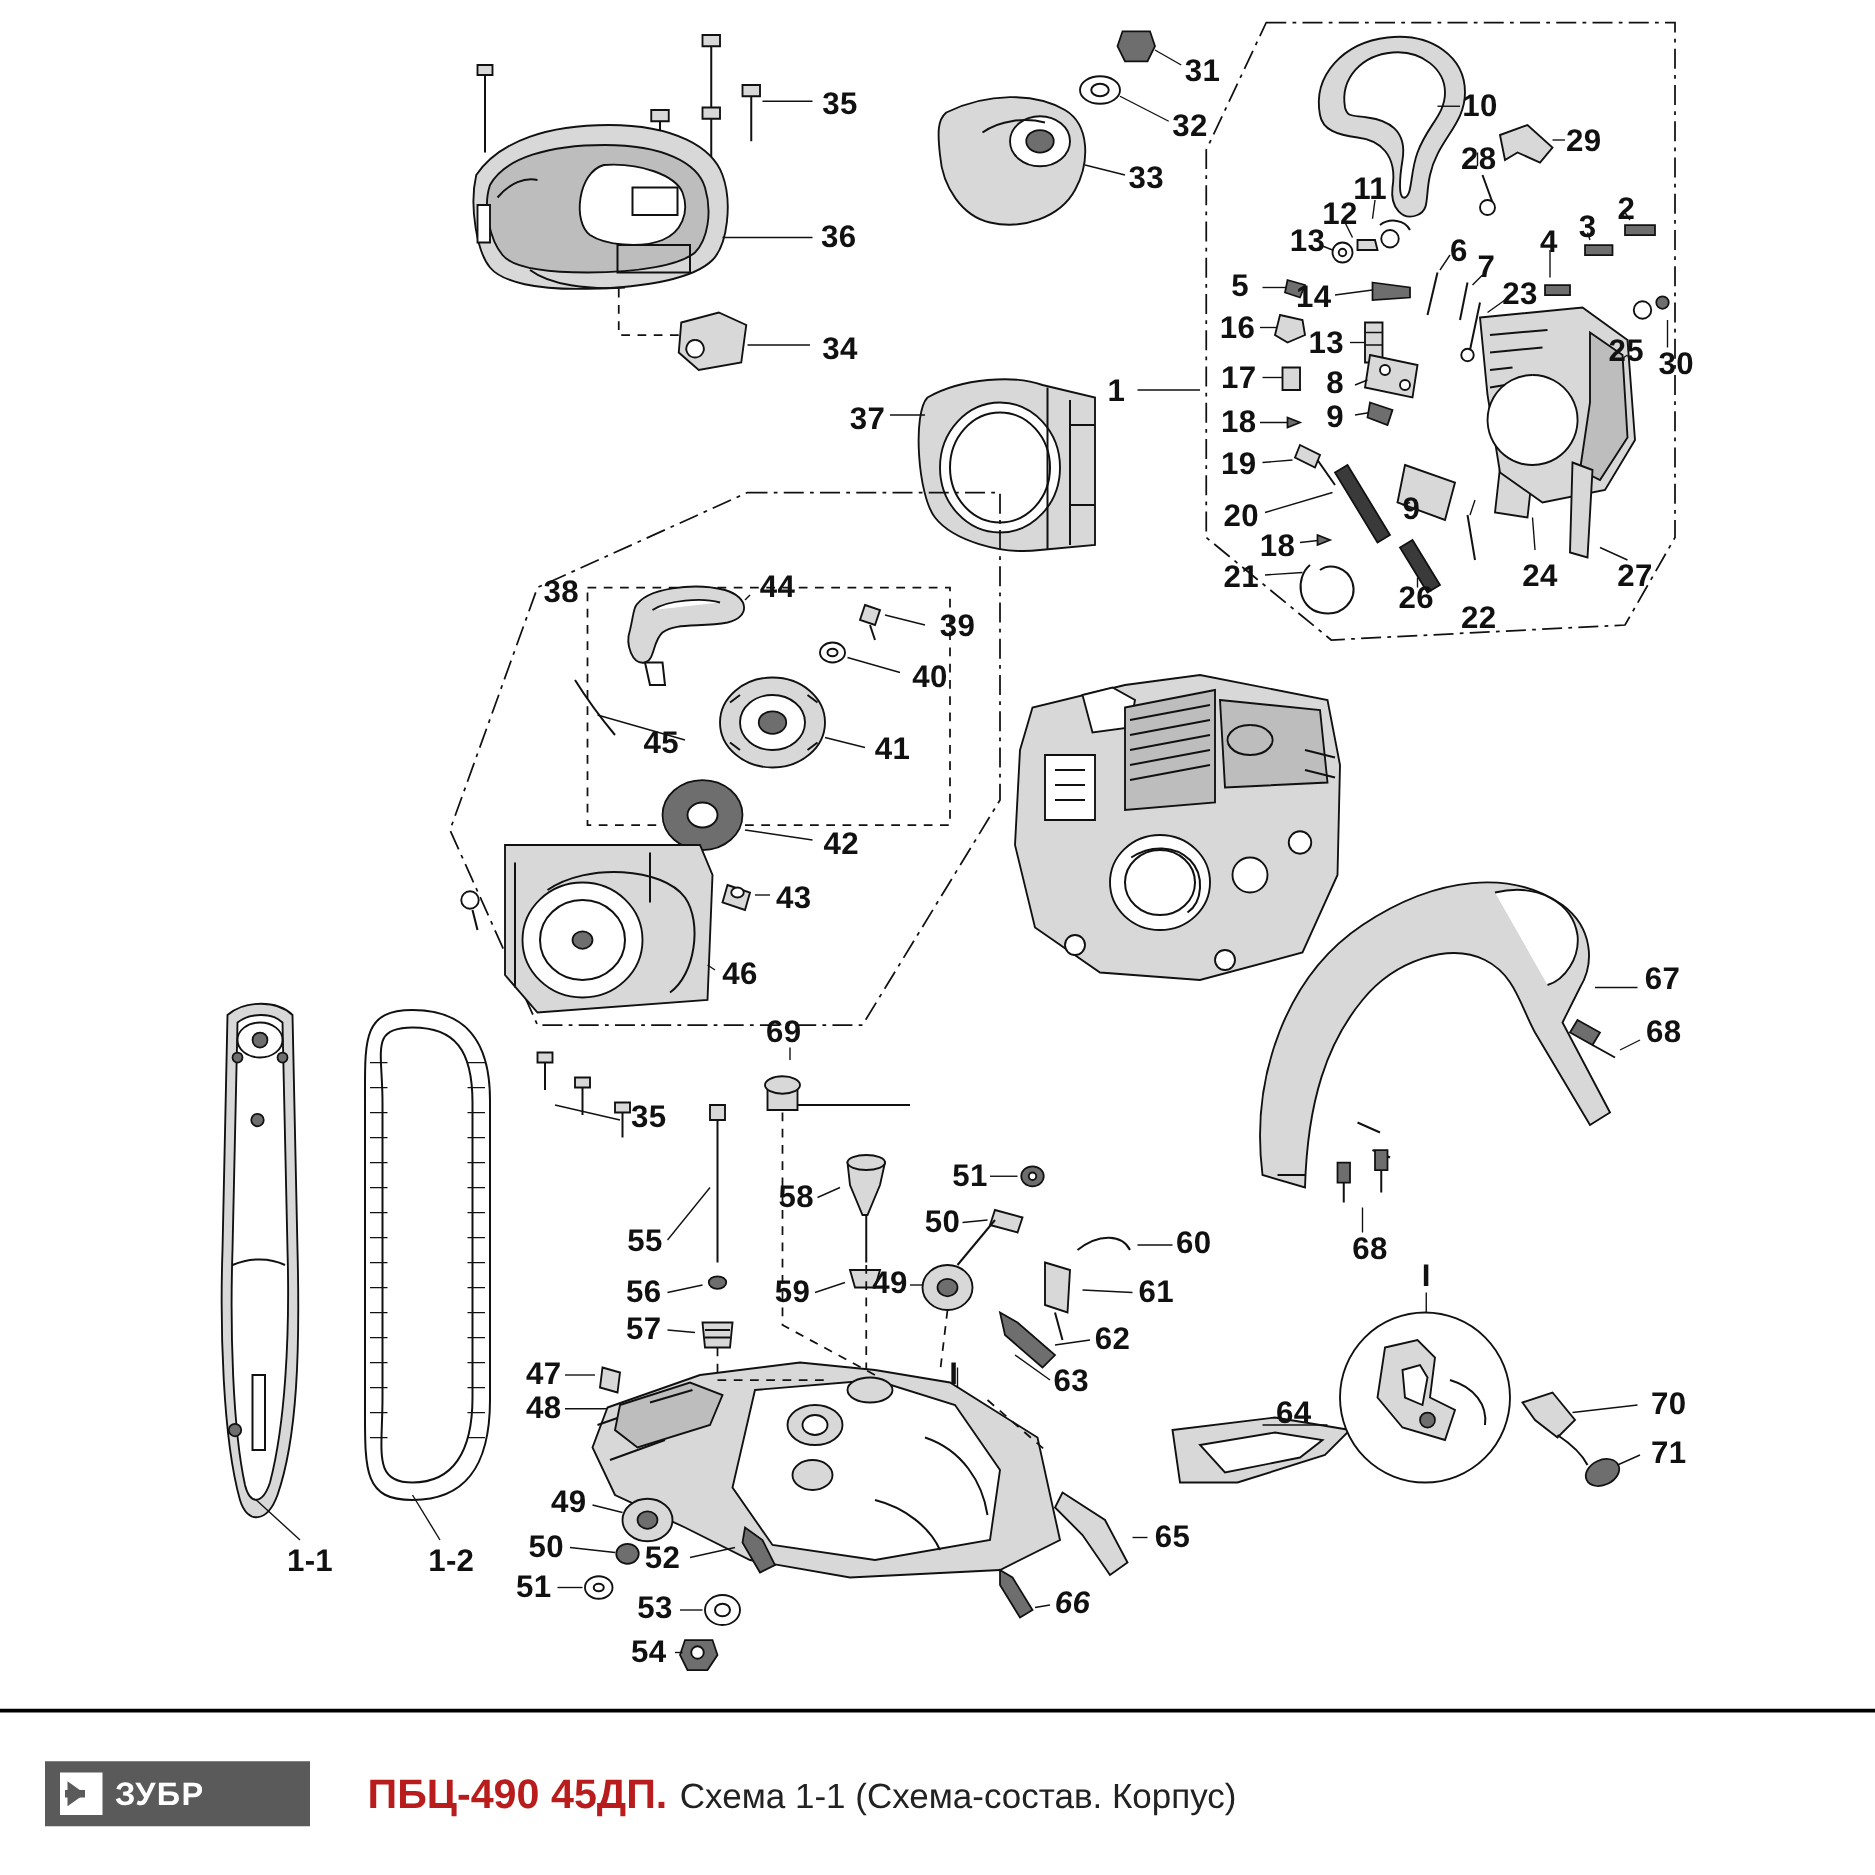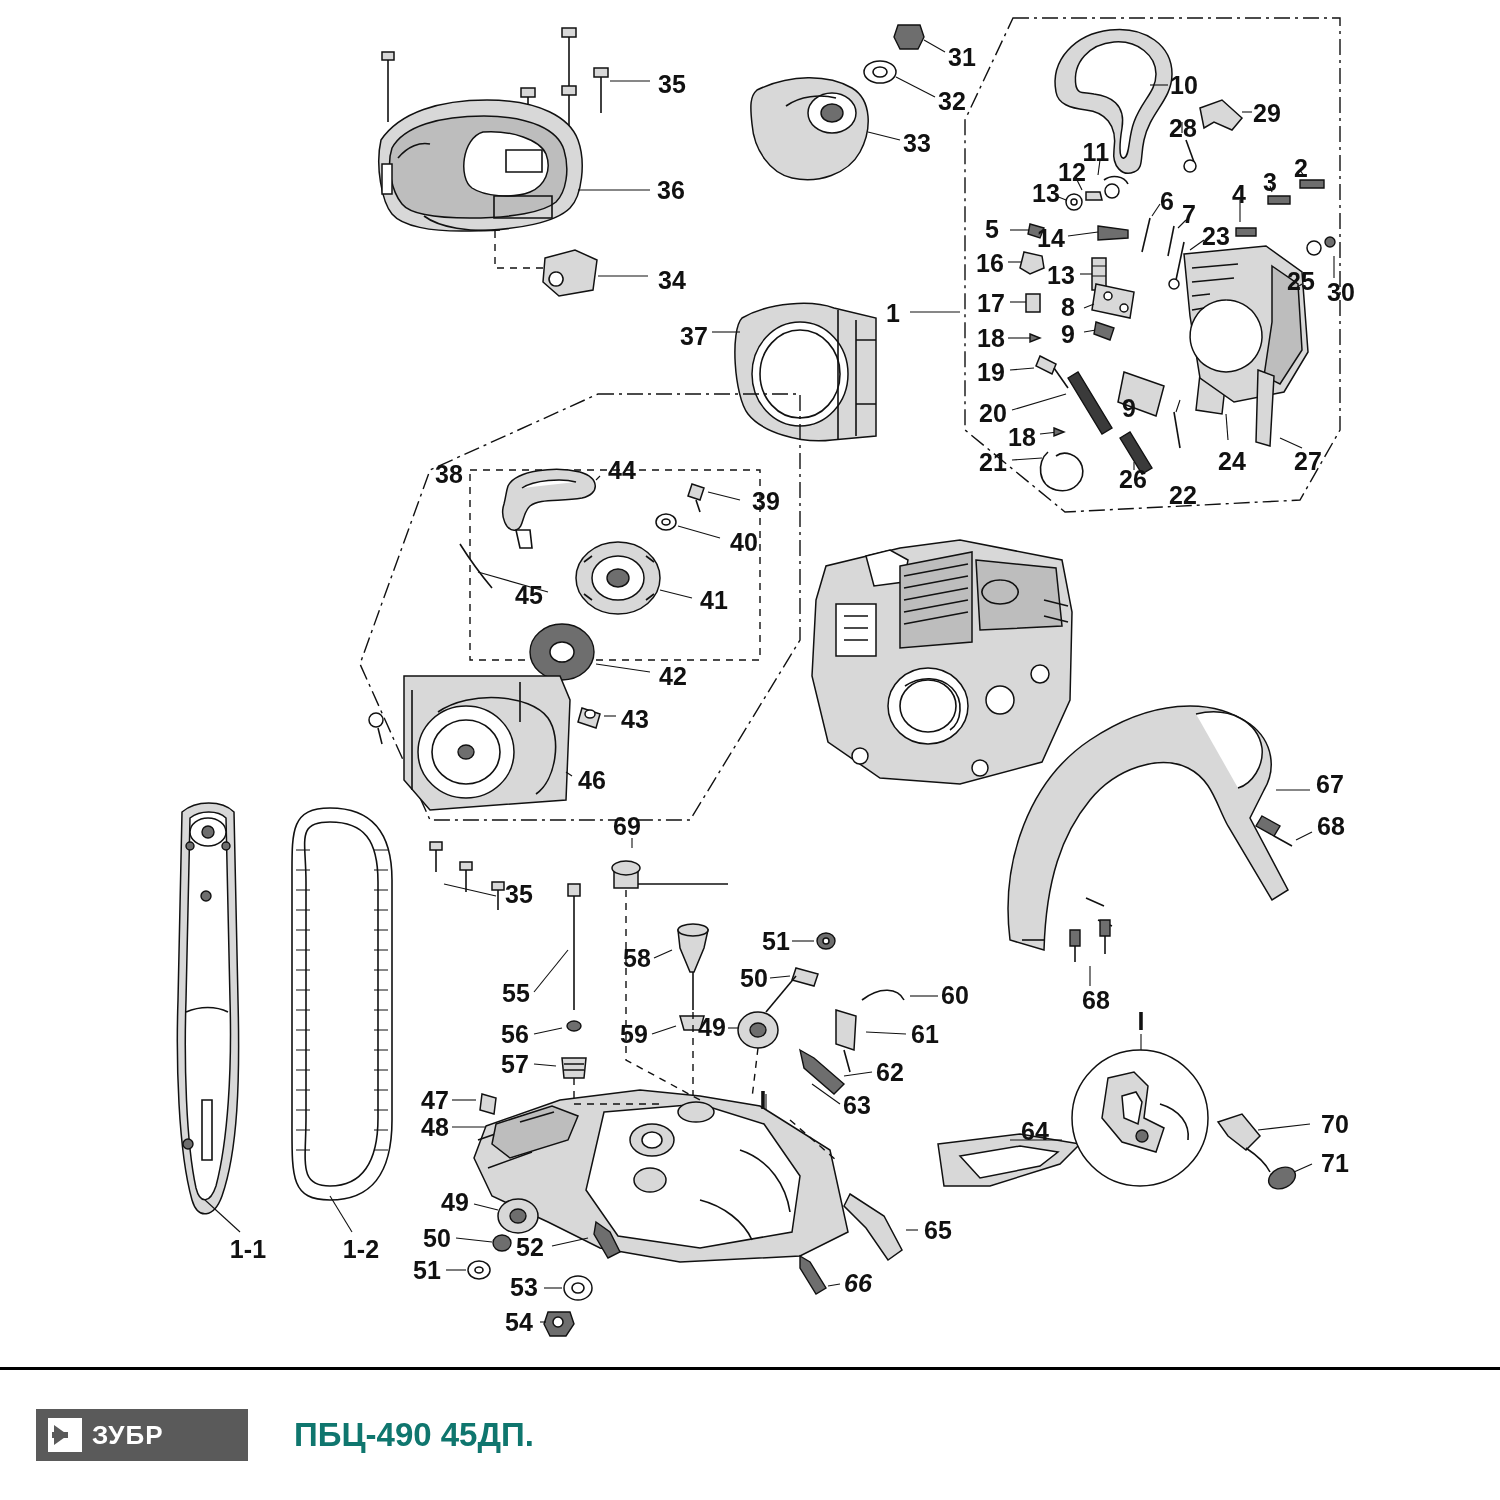--- a/index.html
+++ b/index.html
@@ -91,21 +91,21 @@
   }
   #footer-title {
     margin-left: 46px;
     display: flex;
     align-items: baseline;
     gap: 10px;
   }
   #footer-model {
     font-size: 33px;
     font-weight: bold;
-    color: #0f766e;
+    color: #b91c1c;
   }
   #footer-scheme {
     font-size: 28px;
     color: #222;
   }
 
   svg.art { position: absolute; left: 0; top: 0; }
   .ln { stroke: #111; stroke-width: 1.6; fill: none; }
   .ln-thin { stroke: #111; stroke-width: 1.1; fill: none; }
   .dash { stroke: #111; stroke-width: 1.4; fill: none; stroke-dasharray: 7 6; }
@@ -676,14 +676,15 @@
 
 </div>
 
 <div id="footer-bar">
   <div id="brand-logo">
     <div id="brand-mark"></div>
     <div id="brand-text">ЗУБР</div>
   </div>
   <div id="footer-title">
     <span id="footer-model">ПБЦ-490 45ДП.</span>
+    <span id="footer-scheme">Схема 1-1 (Схема-состав. Корпус)</span>
   </div>
 </div>
 
 </body></html>

